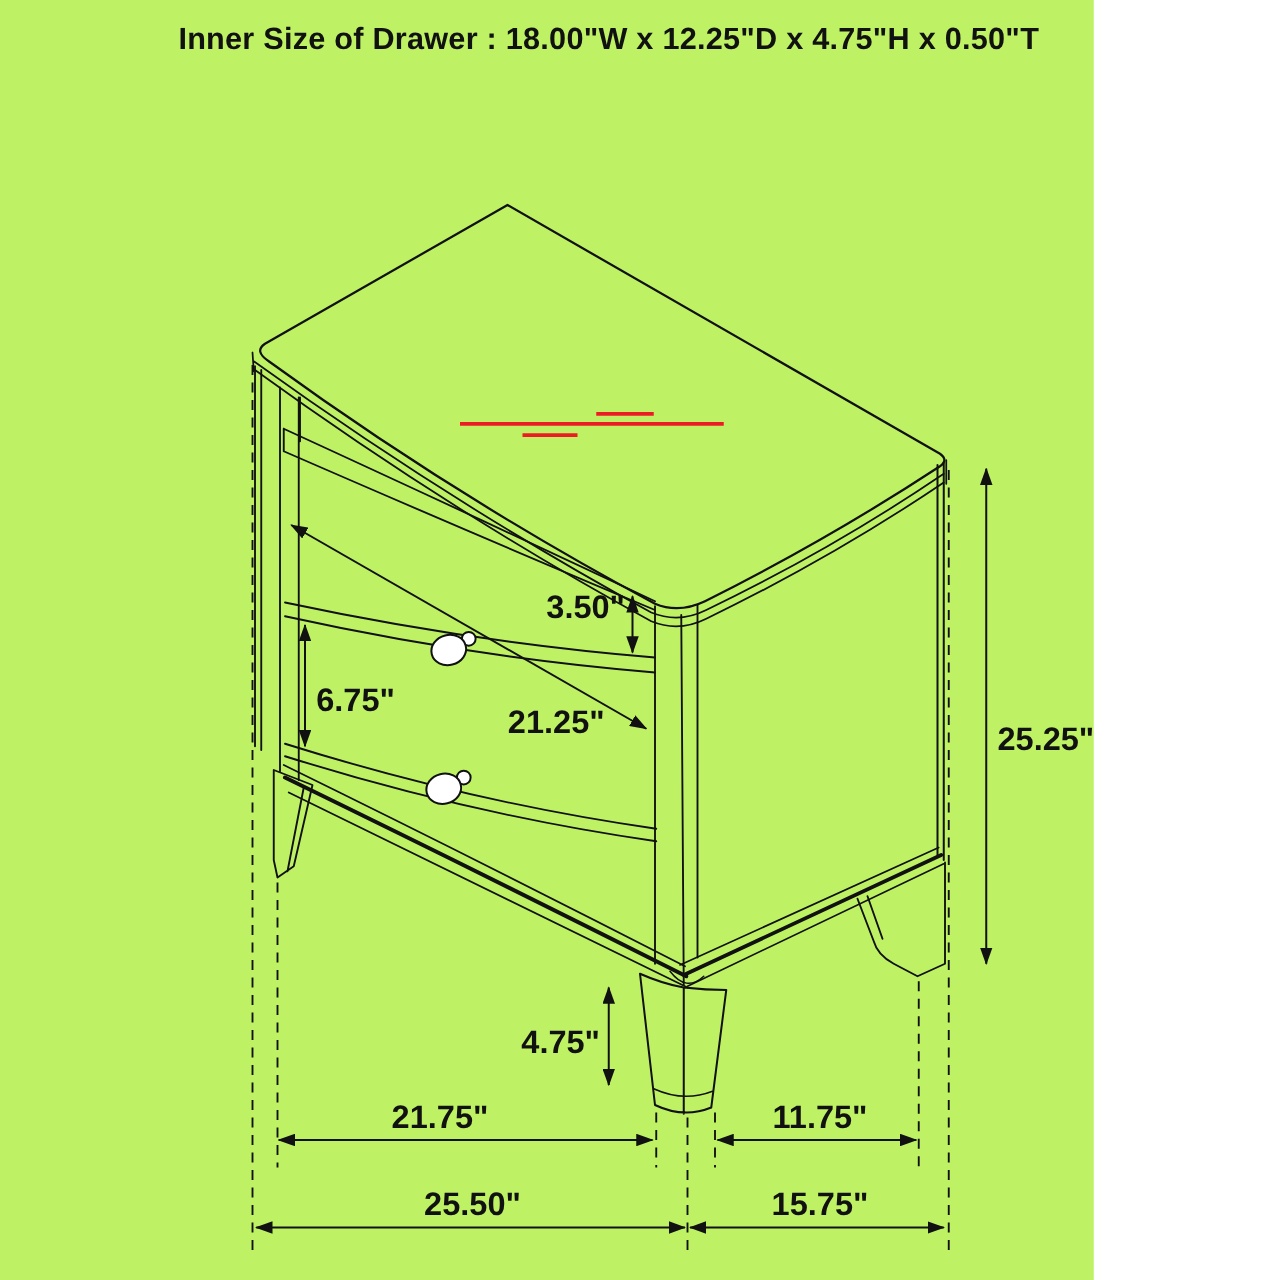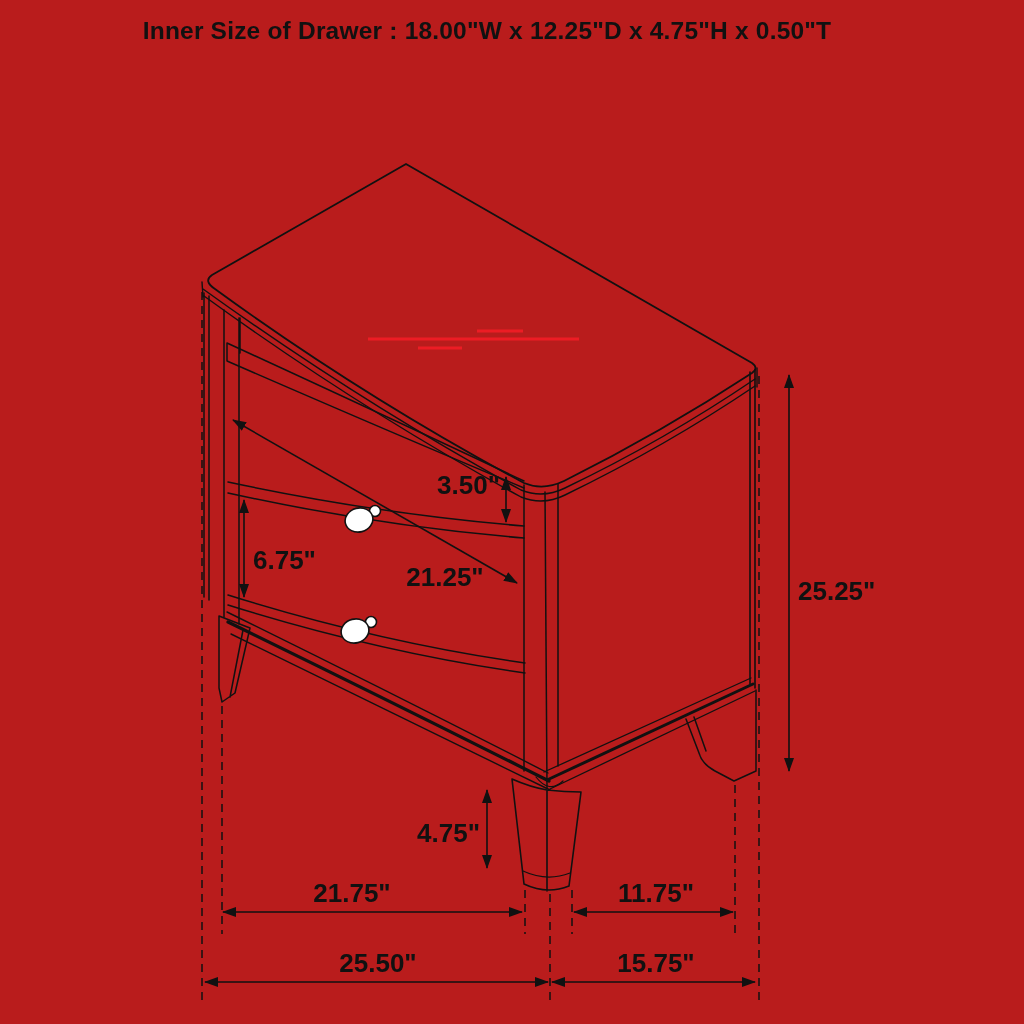--- a/index.html
+++ b/index.html
@@ -1,16 +1,16 @@
 <!DOCTYPE html>
 <html><head>
 <meta charset="utf-8">
 <style>
   html,body{margin:0;padding:0;background:#ffffff;}
-  .stage{position:relative;width:1024px;height:1024px;background:#b91c1c;overflow:hidden;
+  .stage{position:relative;width:875px;height:1024px;background:#bef264;overflow:hidden;
          font-family:"Liberation Sans", sans-serif;}
   svg{position:absolute;left:0;top:0;}
   text{font-family:"Liberation Sans", sans-serif;font-weight:bold;fill:#111;}
   .dim-label{font-size:26px;}
   .title-text{font-size:24.5px;letter-spacing:0.2px;}
 </style>
 </head>
 <body>
 
 <div class="stage">

